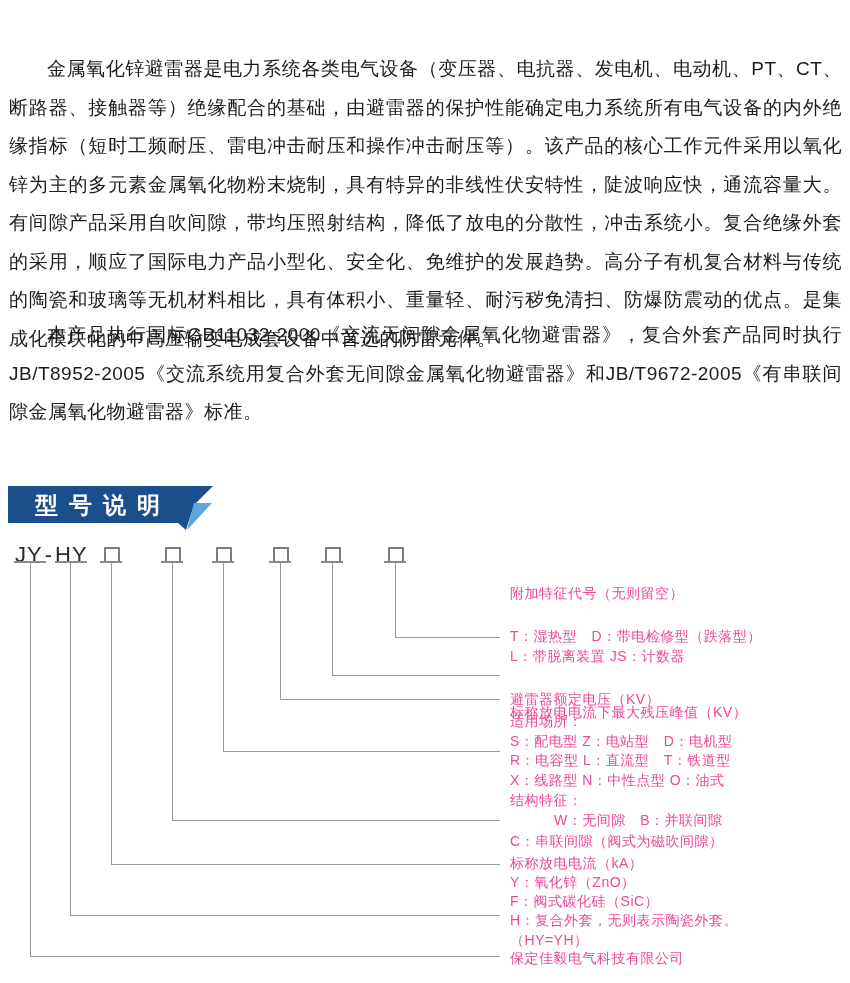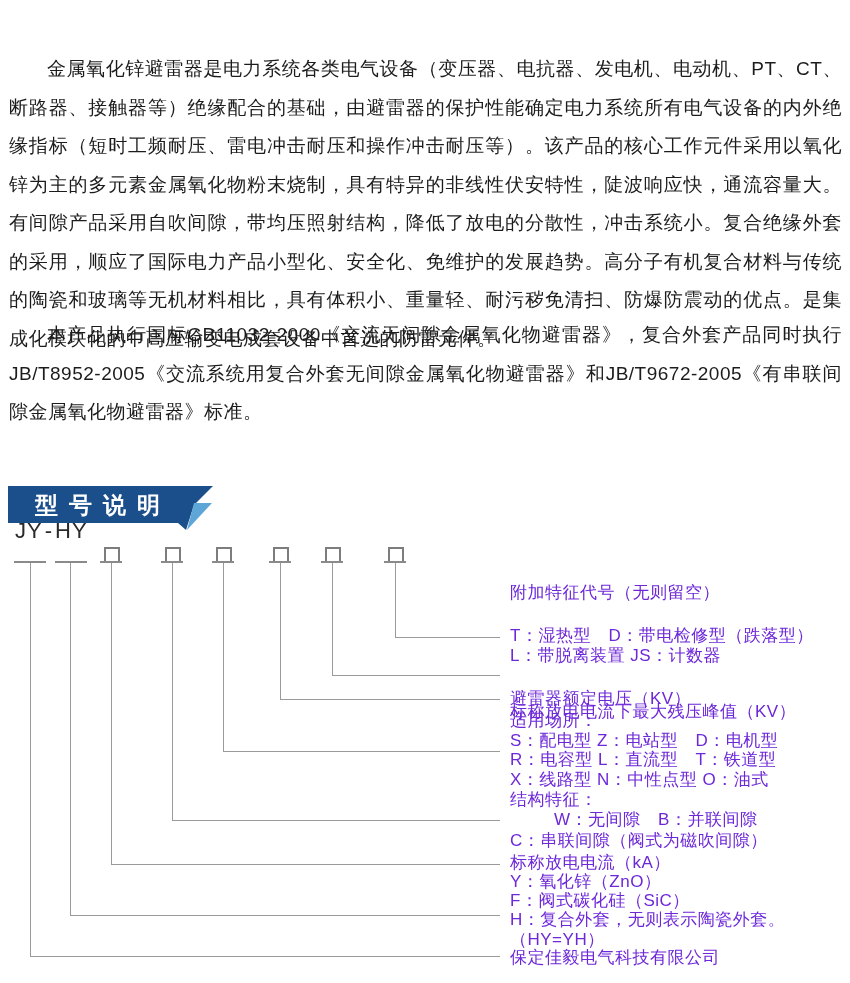--- a/index.html
+++ b/index.html
@@ -15,34 +15,34 @@
   .banner-bar{position:absolute;left:8px;top:486px;width:205px;height:44px;
         background:#1b4f8c;
         clip-path:polygon(0 0,205px 0,186px 19px,178px 44px,170px 37px,0 37px);}
   .banner-fold{position:absolute;left:187px;top:503px;width:25px;height:27px;
         background:#5fa6d8;clip-path:polygon(7px 0,25px 0,0 27px);}
   .banner-title{position:absolute;left:8px;top:486px;height:37px;line-height:38px;
         padding-left:27px;font-size:23px;font-weight:bold;color:#ffffff;
         letter-spacing:11px;white-space:nowrap;}
 
   
-  .code{position:absolute;left:15px;top:518px;font-size:22px;color:#2a2a2a;
+  .code{position:absolute;left:15px;top:542px;font-size:22px;color:#2a2a2a;
         letter-spacing:1px;white-space:nowrap;}
   .code .dash{margin:0 2px;}
   .ubar{position:absolute;top:561px;height:2px;background:#8a8a8a;}
   .codebox{position:absolute;top:547px;width:12px;height:12px;background:#ffffff;
         border:2px solid #7d7d7d;}
 
   
   .vline{position:absolute;width:1px;background:#9a9a9a;}
   .hline{position:absolute;height:1px;background:#9a9a9a;}
 
   
-  .mlabel{position:absolute;left:510px;height:20px;line-height:20px;font-size:17px;
-        color:#6d28d9;white-space:nowrap;letter-spacing:0.5px;}
+  .mlabel{position:absolute;left:510px;height:20px;line-height:20px;font-size:14px;
+        color:#ec4899;white-space:nowrap;letter-spacing:0.5px;}
 </style>
 </head>
 <body>
 
 <div class="page">
 
   <div class="para" id="para1">金属氧化锌避雷器是电力系统各类电气设备（变压器、电抗器、发电机、电动机、PT、CT、断路器、接触器等）绝缘配合的基础，由避雷器的保护性能确定电力系统所有电气设备的内外绝缘指标（短时工频耐压、雷电冲击耐压和操作冲击耐压等）。该产品的核心工作元件采用以氧化锌为主的多元素金属氧化物粉末烧制，具有特异的非线性伏安特性，陡波响应快，通流容量大。有间隙产品采用自吹间隙，带均压照射结构，降低了放电的分散性，冲击系统小。复合绝缘外套的采用，顺应了国际电力产品小型化、安全化、免维护的发展趋势。高分子有机复合材料与传统的陶瓷和玻璃等无机材料相比，具有体积小、重量轻、耐污秽免清扫、防爆防震动的优点。是集成化模块化的中高压输变电成套设备中首选的防雷元件。</div>
   <div class="para" id="para2">本产品执行国标GB11032-2000《交流无间隙金属氧化物避雷器》，复合外套产品同时执行JB/T8952-2005《交流系统用复合外套无间隙金属氧化物避雷器》和JB/T9672-2005《有串联间隙金属氧化物避雷器》标准。</div>
 
   <div>

